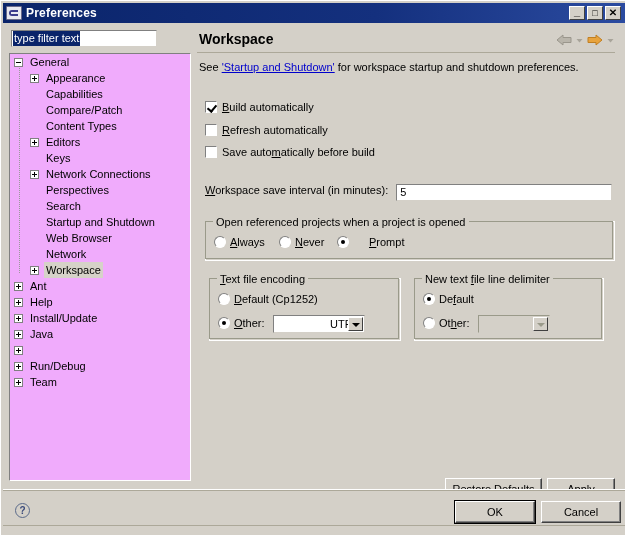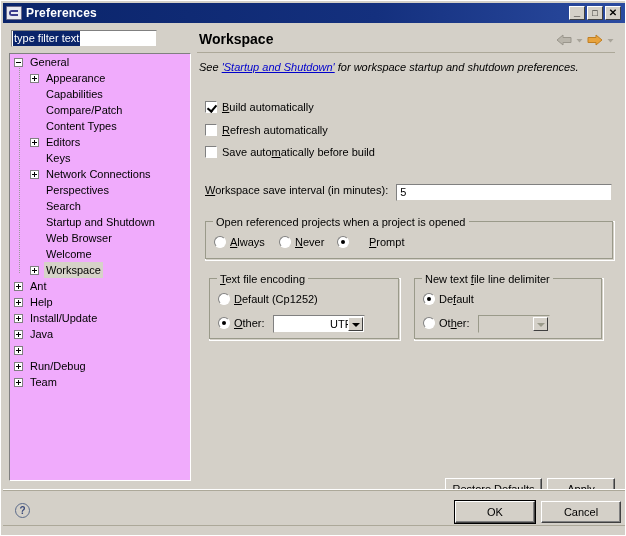--- a/index.html
+++ b/index.html
@@ -177,21 +177,21 @@
   .navarrow svg { display: block; }
   .navcaret { width: 9px; height: 10px; position: relative; }
   .navcaret svg { display: block; }
   #title-rule {
     position: absolute; left: 2px; top: 23px;
     width: 418px; height: 0;
     border-top: 1px solid #aca899;
   }
   #desc-line {
     position: absolute; left: 4px; top: 32px;
-    font-size: 11px; color: #000; white-space: nowrap; font-style: italic;
+    font-size: 11px; color: #000; white-space: nowrap;
   }
   #desc-link {
     color: #0000cc; text-decoration: underline; cursor: pointer;
   }
 
   
   .chkrow {
     position: absolute; left: 10px;
     display: flex; align-items: center; font-size: 11px;
     white-space: nowrap;
@@ -389,21 +389,21 @@
           <div class="trow ind2"><span class="dots"></span><span class="connector"></span><span class="tlabel">Capabilities</span></div>
           <div class="trow ind2"><span class="dots"></span><span class="connector"></span><span class="tlabel">Compare/Patch</span></div>
           <div class="trow ind2"><span class="dots"></span><span class="connector"></span><span class="tlabel">Content Types</span></div>
           <div class="trow ind2"><span class="exp plus"></span><span class="connector"></span><span class="tlabel">Editors</span></div>
           <div class="trow ind2"><span class="dots"></span><span class="connector"></span><span class="tlabel">Keys</span></div>
           <div class="trow ind2"><span class="exp plus"></span><span class="connector"></span><span class="tlabel">Network Connections</span></div>
           <div class="trow ind2"><span class="dots"></span><span class="connector"></span><span class="tlabel">Perspectives</span></div>
           <div class="trow ind2"><span class="dots"></span><span class="connector"></span><span class="tlabel">Search</span></div>
           <div class="trow ind2"><span class="dots"></span><span class="connector"></span><span class="tlabel">Startup and Shutdown</span></div>
           <div class="trow ind2"><span class="dots"></span><span class="connector"></span><span class="tlabel">Web Browser</span></div>
-          <div class="trow ind2"><span class="dots"></span><span class="connector"></span><span class="tlabel">Welcome</span></div>
+          <div class="trow ind2"><span class="dots"></span><span class="connector"></span><span class="tlabel">Network</span></div>
           <div class="trow ind2"><span class="exp plus"></span><span class="connector"></span><span class="tlabel sel">Workspace</span></div>
           <div class="trow ind1"><span class="exp plus"></span><span class="connector"></span><span class="tlabel">Ant</span></div>
           <div class="trow ind1"><span class="exp plus"></span><span class="connector"></span><span class="tlabel">Help</span></div>
           <div class="trow ind1"><span class="exp plus"></span><span class="connector"></span><span class="tlabel">Install/Update</span></div>
           <div class="trow ind1"><span class="exp plus"></span><span class="connector"></span><span class="tlabel">Java</span></div>
           <div class="trow ind1"><span class="exp plus"></span><span class="connector"></span></div>
           <div class="trow ind1"><span class="exp plus"></span><span class="connector"></span><span class="tlabel">Run/Debug</span></div>
           <div class="trow ind1"><span class="exp plus"></span><span class="connector"></span><span class="tlabel">Team</span></div>
         </div>
     </div>

